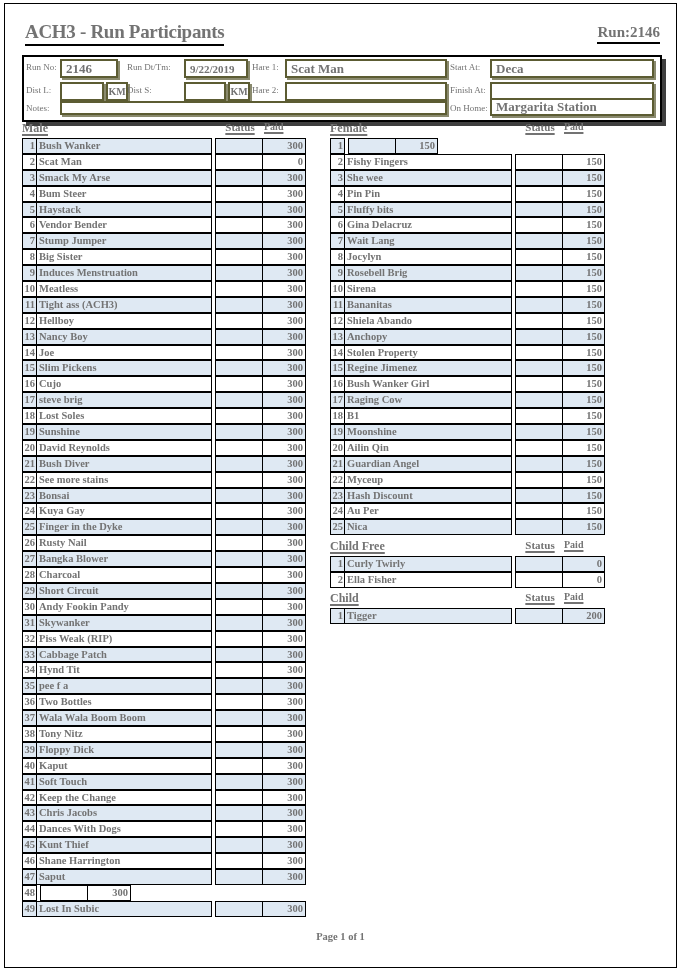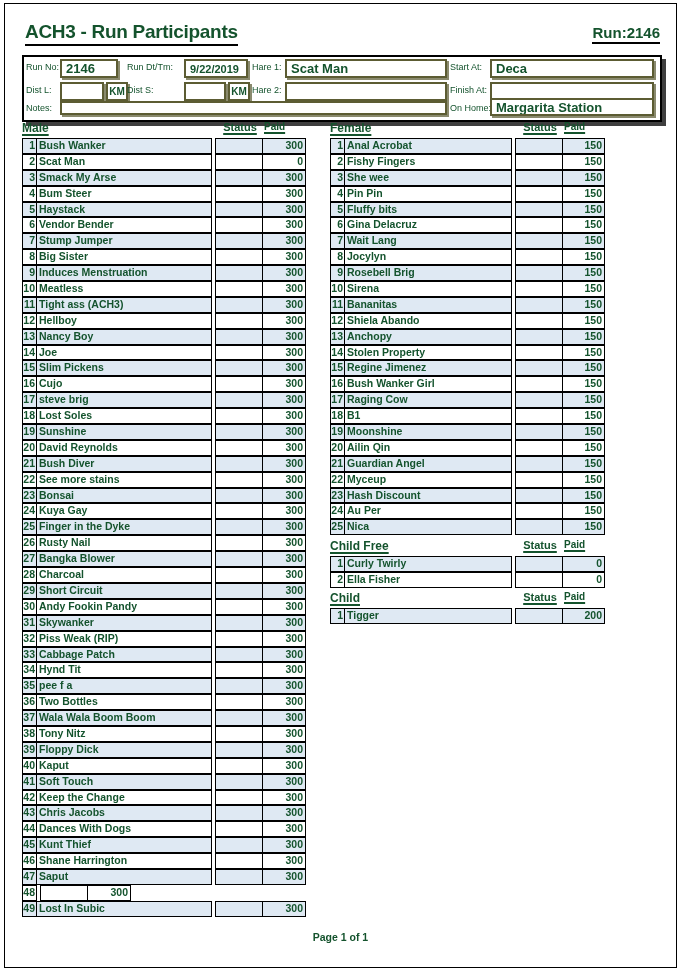--- a/index.html
+++ b/index.html
@@ -1,17 +1,17 @@
 <!DOCTYPE html>
 <html><head>
 <meta charset="utf-8">
 <style>
   html,body{margin:0;padding:0;background:#ffffff;}
   .page{position:relative;width:681px;height:971px;background:#fff;
-        font-family:Liberation Sans, sans-serif;color:#14532d;overflow:hidden;}
+        font-family:Liberation Serif, serif;color:#737373;overflow:hidden;}
   .page-border{position:absolute;top:3px;left:4px;right:4px;bottom:3px;
         border:1.6px solid #000;pointer-events:none;}
 
   
   .title{position:absolute;top:21px;left:25px;font-size:19px;font-weight:bold;
          letter-spacing:-0.3px;border-bottom:2px solid #000;padding-bottom:1px;}
   .run-box{position:absolute;top:24px;right:21px;font-size:15px;font-weight:bold;
          display:flex;gap:0;}
   .run-box span{border-bottom:2px solid #000;padding-bottom:1px;}
 
@@ -458,21 +458,20 @@
     <div class="col right">
       <section>
         <div class="sec-head">
           <div class="t-name"><span class="hd">Female</span></div>
           <div class="t-status"><span class="hd">Status</span></div>
           <div class="t-paid"><span class="hd">Paid</span></div>
         </div>
         <div class="rows">
             <div class="row alt">
               <div class="c num">1</div>
-              <div class="c name">Anal Acrobat</div>
               <div class="gap"></div>
               <div class="c status"></div>
               <div class="c paid">150</div>
             </div>
             <div class="row">
               <div class="c num">2</div>
               <div class="c name">Fishy Fingers</div>
               <div class="gap"></div>
               <div class="c status"></div>
               <div class="c paid">150</div>

